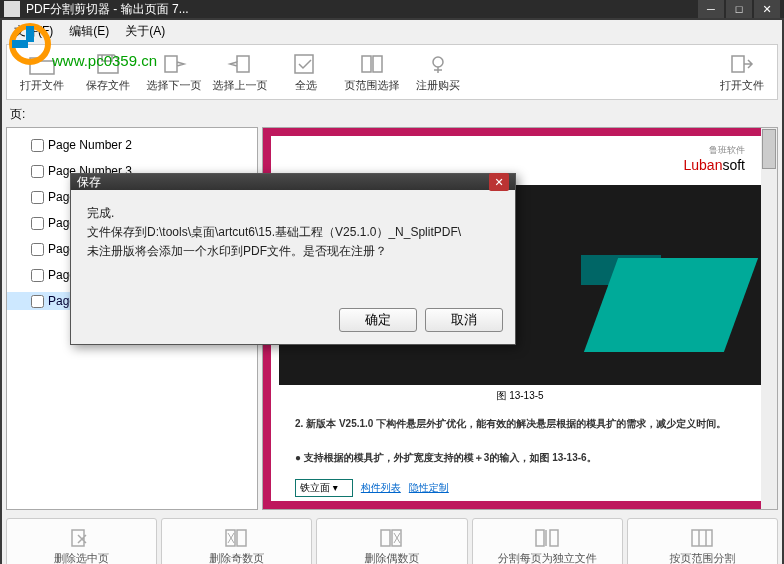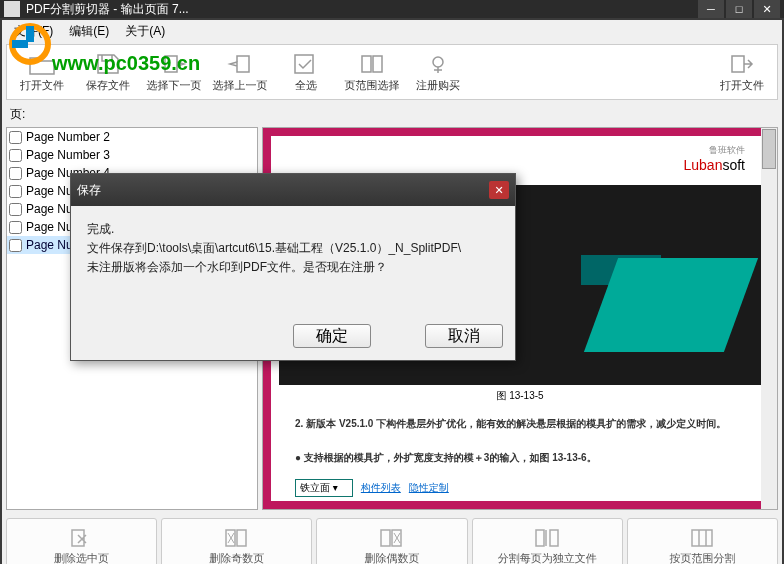--- a/index.html
+++ b/index.html
@@ -8,30 +8,30 @@
 .titlebar { height: 24px; background: #2b2b2b; color: #fff; display: flex; align-items: center; padding: 0 4px; }
 .titlebar-icon { width: 16px; height: 16px; background: #ddd; margin-right: 6px; }
 .titlebar-text { flex: 1; font-size: 12px; }
 .win-controls { display: flex; gap: 2px; }
 .win-btn { width: 26px; height: 18px; background: #444; color: #fff; display: flex; align-items: center; justify-content: center; font-size: 11px; cursor: pointer; }
 .win-btn.close { background: #444; }
 .content-area { flex: 1; background: #f0f0f0; margin: 2px; display: flex; flex-direction: column; position: relative; }
 .menubar { height: 22px; display: flex; align-items: center; padding: 0 4px; background: #f0f0f0; }
 .menu-item { padding: 2px 8px; cursor: pointer; }
 .watermark-logo { position: absolute; top: 0; left: 0; z-index: 5; pointer-events: none; }
-.watermark-url { position: absolute; top: 32px; left: 50px; color: #00a000; font-size: 20px; font-weight: bold; z-index: 5; pointer-events: none; }
+.watermark-url { position: absolute; top: 32px; left: 50px; color: #00a000; font-size: 15px; font-weight: normal; z-index: 5; pointer-events: none; }
 .toolbar { height: 56px; background: #fff; border: 1px solid #ccc; margin: 2px 4px; display: flex; align-items: center; padding: 2px; }
 .tool-btn { width: 66px; height: 50px; display: flex; flex-direction: column; align-items: center; justify-content: center; gap: 2px; cursor: pointer; }
 .tool-icon { width: 28px; height: 24px; display: flex; align-items: center; justify-content: center; }
 .tool-label { font-size: 11px; color: #333; }
 .tool-spacer { flex: 1; }
 .page-label { padding: 4px 8px; font-size: 12px; }
 .main-area { flex: 1; display: flex; margin: 0 4px 4px; gap: 4px; overflow: hidden; }
 .page-list { width: 252px; background: #fff; border: 1px solid #aaa; overflow-y: auto; }
-.page-list-item { display: flex; align-items: center; padding: 2px 2px; font-size: 12px; }
+.page-list-item { display: flex; align-items: center; padding: 2px 24px; font-size: 12px; margin-top: 8px; }
 .page-list-item.selected { background: #cde8ff; color: #003; }
 .page-list-item input[type="checkbox"] { margin-right: 4px; }
 .preview { flex: 1; background: #be185d; border: 1px solid #aaa; position: relative; overflow: auto; padding: 8px; }
 .preview-scroll { position: absolute; right: 0; top: 0; width: 16px; height: 100%; background: #eee; }
 .preview-scroll-thumb { width: 14px; height: 40px; background: #ccc; margin: 1px auto; border: 1px solid #999; }
 .doc-page { background: #fff; width: 100%; }
 .doc-header { display: flex; justify-content: flex-end; padding: 8px 24px; }
 .brand-label { font-size: 9px; color: #888; }
 .brand-name { font-size: 14px; }
 .brand-name .red { color: #c00; }
@@ -43,26 +43,26 @@
 .doc-caption { text-align: center; font-size: 10px; margin: 4px 0; }
 .doc-toolbar-inline { display: flex; align-items: center; gap: 8px; padding: 4px 24px; font-size: 10px; }
 .doc-select { border: 1px solid #0f766e; padding: 1px 14px 1px 4px; background: #fff; font-size: 10px; }
 .doc-link-inline { color: #06c; text-decoration: underline; }
 .bottom-toolbar { height: 56px; display: flex; margin: 4px; gap: 4px; }
 .bottom-btn { flex: 1; background: #fcfcfc; border: 1px solid #ccc; border-radius: 3px; display: flex; flex-direction: column; align-items: center; justify-content: center; gap: 2px; cursor: pointer; padding: 4px; }
 .bottom-icon { width: 28px; height: 22px; }
 .bottom-label { font-size: 11px; color: #555; }
 .modal-overlay { position: absolute; inset: 0; z-index: 20; }
 .modal { position: absolute; left: 68px; top: 153px; width: 446px; background: #f0f0f0; box-shadow: 3px 3px 10px rgba(0,0,0,.4); border: 1px solid #555; }
-.modal-title { height: 32px; background: linear-gradient(#4a4a4a, #333); color: #fff; display: flex; align-items: center; padding: 0 6px; }
+.modal-title { height: 16px; background: linear-gradient(#4a4a4a, #333); color: #fff; display: flex; align-items: center; padding: 0 6px; }
 .modal-title-text { flex: 1; font-size: 12px; }
 .modal-close { width: 20px; height: 18px; background: #b33; color: #fff; display: flex; align-items: center; justify-content: center; font-size: 11px; cursor: pointer; border-radius: 2px; }
 .modal-body { padding: 14px 16px; font-size: 12px; color: #222; line-height: 1.6; min-height: 110px; }
 .modal-footer { display: flex; justify-content: flex-end; gap: 8px; padding: 8px 12px 12px; }
-.modal-btn { width: 78px; height: 24px; background: linear-gradient(#fdfdfd, #e8e8e8); border: 1px solid #888; border-radius: 3px; font-size: 16px; cursor: pointer; margin-left: 46px; }
+.modal-btn { width: 78px; height: 24px; background: linear-gradient(#fdfdfd, #e8e8e8); border: 1px solid #888; border-radius: 3px; font-size: 13px; cursor: pointer; }
 svg { display: block; }
 </style>
 </head>
 <body>
 
 <div class="window">
   <div class="titlebar">
     <div class="titlebar-icon"></div>
     <div class="titlebar-text">PDF分割剪切器 - 输出页面 7...</div>
     <div class="win-controls">

